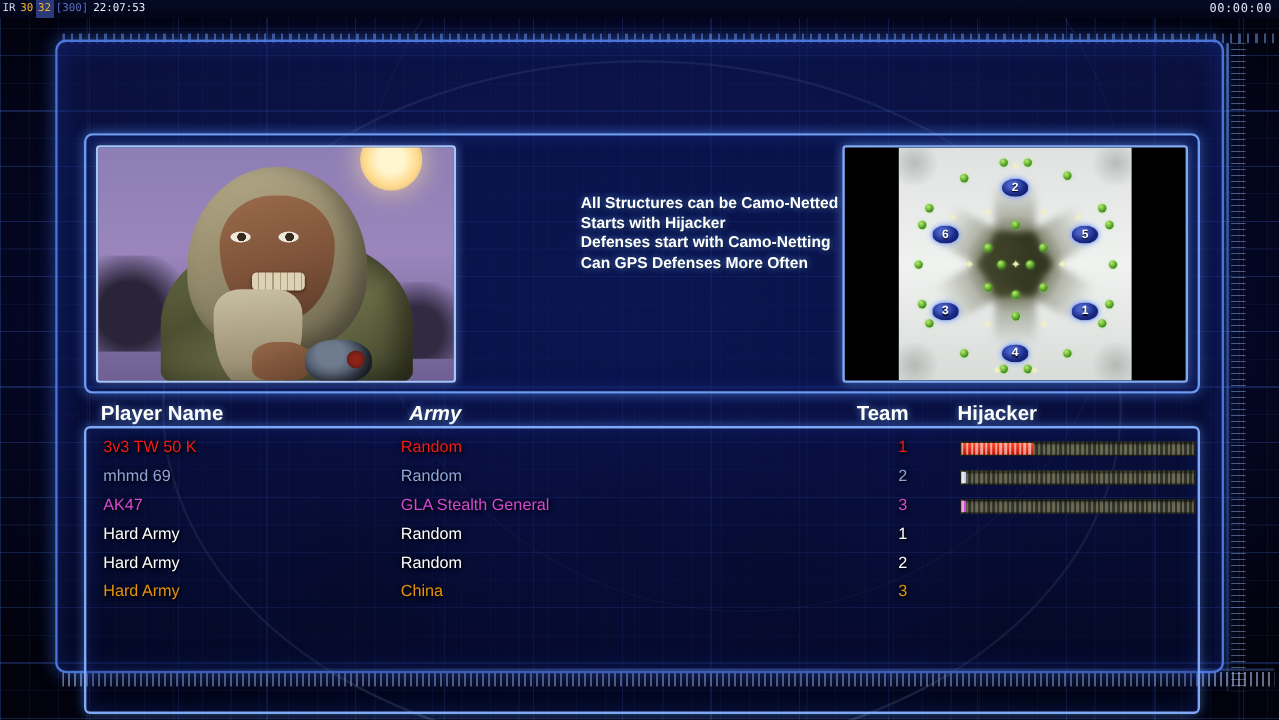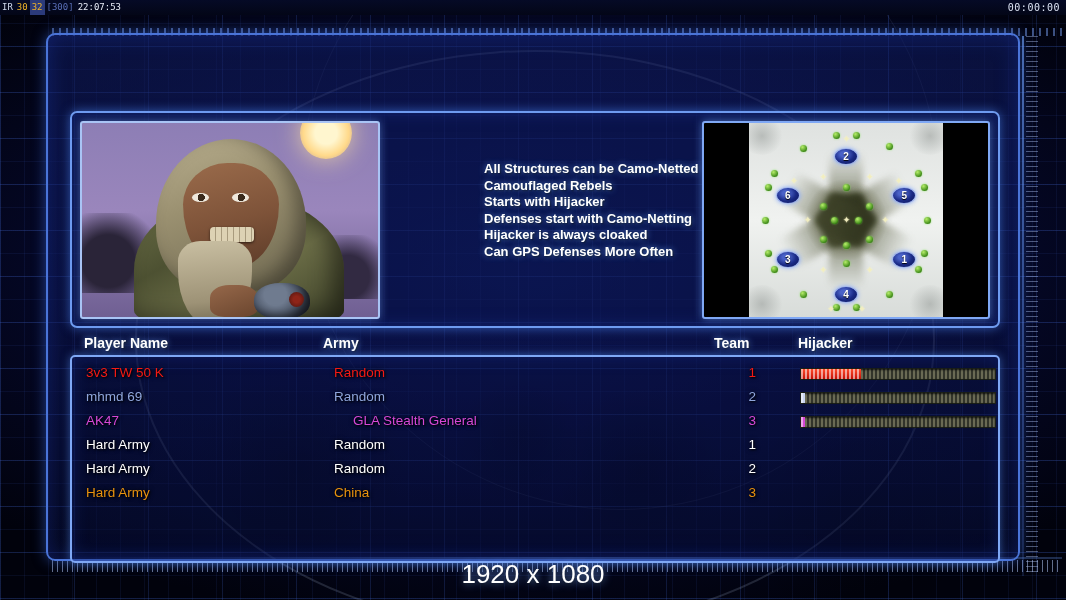--- a/index.html
+++ b/index.html
@@ -308,32 +308,32 @@
     margin: -4px 0 0 -4px;
     color: #f2eec0; font-size: 9px; line-height: 9px;
     text-align: center;
     text-shadow: 0 0 2px rgba(255,250,190,.9);
   }
 
   
   .table-head {
     position: absolute; left: 22px; top: 300px;
     width: 930px; height: 20px;
-    font-size: 14px; font-weight: bold; color: #ffffff;
+    font-size: 17px; font-weight: bold; color: #ffffff;
     text-shadow: 0 0 6px rgba(110,165,255,.8), 1px 1px 2px rgba(0,0,0,.9);
   }
   .table-head span { position: absolute; top: 0; }
   .th-name { left: 14px; }
-  .th-army { left: 253px; }
+  .th-army { left: 271px; font-style: italic; }
   .th-team { left: 644px; }
   .th-prog { left: 728px; }
 
   .list-panel {
     position: absolute; left: 22px; top: 320px;
-    width: 930px; height: 208px;
+    width: 930px; height: 240px;
     border: 2px solid #7fa8f5;
     border-radius: 5px;
     box-shadow: 0 0 10px rgba(90,150,255,.55), inset 0 0 16px rgba(22,44,140,.45);
     background: rgba(8,16,70,.22);
     overflow: hidden;
   }
   .prow {
     position: absolute; left: 0; width: 100%; height: 24px;
     font-size: 13.5px;
     white-space: nowrap;
@@ -404,24 +404,22 @@
         <div class="pt-eye l"></div>
         <div class="pt-eye r"></div>
         <div class="pt-teeth"></div>
         <div class="pt-scarf"></div>
         <div class="pt-hand"></div>
         <div class="pt-kettle"></div>
       </div>
 
       <div class="abilities" id="abilities-list">
           <div>All Structures can be Camo-Netted</div>
-          <div>Camouflaged Rebels</div>
           <div>Starts with Hijacker</div>
           <div>Defenses start with Camo-Netting</div>
-          <div>Hijacker is always cloaked</div>
           <div>Can GPS Defenses More Often</div>
         </div>
 
       <div class="minimap-wrap">
         <div class="minimap" id="minimap">
           <div class="mm-blob"></div>
           <div class="mm-corner" style="left:-8px;  top:-6px;"></div>
           <div class="mm-corner" style="right:-8px; top:-6px;"></div>
           <div class="mm-corner" style="left:-8px;  bottom:-6px;"></div>
           <div class="mm-corner" style="right:-8px; bottom:-6px;"></div>
@@ -502,21 +500,21 @@
         <div class="prow" style="top: 29px;">
           <span class="c-name" style="color: rgb(143, 166, 220); text-shadow: rgba(0, 0, 0, 0.9) 0px 0px 5px, rgba(0, 0, 0, 0.9) 1px 1px 2px;">mhmd 69</span>
           <span class="c-army" style="color: rgb(143, 166, 220); text-shadow: rgba(0, 0, 0, 0.9) 0px 0px 5px, rgba(0, 0, 0, 0.9) 1px 1px 2px;">Random</span>
           <span class="c-team" style="color: rgb(143, 166, 220); text-shadow: rgba(0, 0, 0, 0.9) 0px 0px 5px, rgba(0, 0, 0, 0.9) 1px 1px 2px;">2</span>
           <div class="bar">
             <div class="fill" style="width: 2%; background: repeating-linear-gradient(to right, rgba(255, 255, 255, 0.5) 0px, rgba(255, 255, 255, 0.5) 2px, rgba(255, 255, 255, 0) 2px, rgba(255, 255, 255, 0) 4px), linear-gradient(rgb(200, 212, 239), rgb(200, 212, 239));"></div>
           </div>
         </div>
         <div class="prow" style="top: 53px;">
           <span class="c-name" style="color: rgb(214, 72, 214); text-shadow: rgba(0, 0, 0, 0.9) 0px 0px 5px, rgba(0, 0, 0, 0.9) 1px 1px 2px;">AK47</span>
-          <span class="c-army" style="color: rgb(214, 72, 214); text-shadow: rgba(0, 0, 0, 0.9) 0px 0px 5px, rgba(0, 0, 0, 0.9) 1px 1px 2px; margin-left: 19px;">GLA Stealth General</span>
+          <span class="c-army" style="color: rgb(214, 72, 214); text-shadow: rgba(0, 0, 0, 0.9) 0px 0px 5px, rgba(0, 0, 0, 0.9) 1px 1px 2px;">GLA Stealth General</span>
           <span class="c-team" style="color: rgb(214, 72, 214); text-shadow: rgba(0, 0, 0, 0.9) 0px 0px 5px, rgba(0, 0, 0, 0.9) 1px 1px 2px;">3</span>
           <div class="bar">
             <div class="fill" style="width: 2%; background: repeating-linear-gradient(to right, rgba(255, 255, 255, 0.5) 0px, rgba(255, 255, 255, 0.5) 2px, rgba(255, 255, 255, 0) 2px, rgba(255, 255, 255, 0) 4px), linear-gradient(rgb(214, 72, 214), rgb(214, 72, 214));"></div>
           </div>
         </div>
         <div class="prow" style="top: 77px;">
           <span class="c-name" style="color: rgb(255, 255, 255); text-shadow: rgba(0, 0, 0, 0.9) 0px 0px 5px, rgba(0, 0, 0, 0.9) 1px 1px 2px;">Hard Army</span>
           <span class="c-army" style="color: rgb(255, 255, 255); text-shadow: rgba(0, 0, 0, 0.9) 0px 0px 5px, rgba(0, 0, 0, 0.9) 1px 1px 2px;">Random</span>
           <span class="c-team" style="color: rgb(255, 255, 255); text-shadow: rgba(0, 0, 0, 0.9) 0px 0px 5px, rgba(0, 0, 0, 0.9) 1px 1px 2px;">1</span>
         </div>
@@ -527,15 +525,14 @@
         </div>
         <div class="prow" style="top: 125px;">
           <span class="c-name" style="color: rgb(232, 146, 14); text-shadow: rgba(0, 0, 0, 0.9) 0px 0px 5px, rgba(0, 0, 0, 0.9) 1px 1px 2px;">Hard Army</span>
           <span class="c-army" style="color: rgb(232, 146, 14); text-shadow: rgba(0, 0, 0, 0.9) 0px 0px 5px, rgba(0, 0, 0, 0.9) 1px 1px 2px; text-align: right;">China</span>
           <span class="c-team" style="color: rgb(232, 146, 14); text-shadow: rgba(0, 0, 0, 0.9) 0px 0px 5px, rgba(0, 0, 0, 0.9) 1px 1px 2px;">3</span>
         </div>
       </div>
 
   </div>
 
-  <div class="res-text">1920 x 1080</div>
 
 </div>
 
 </body></html>

